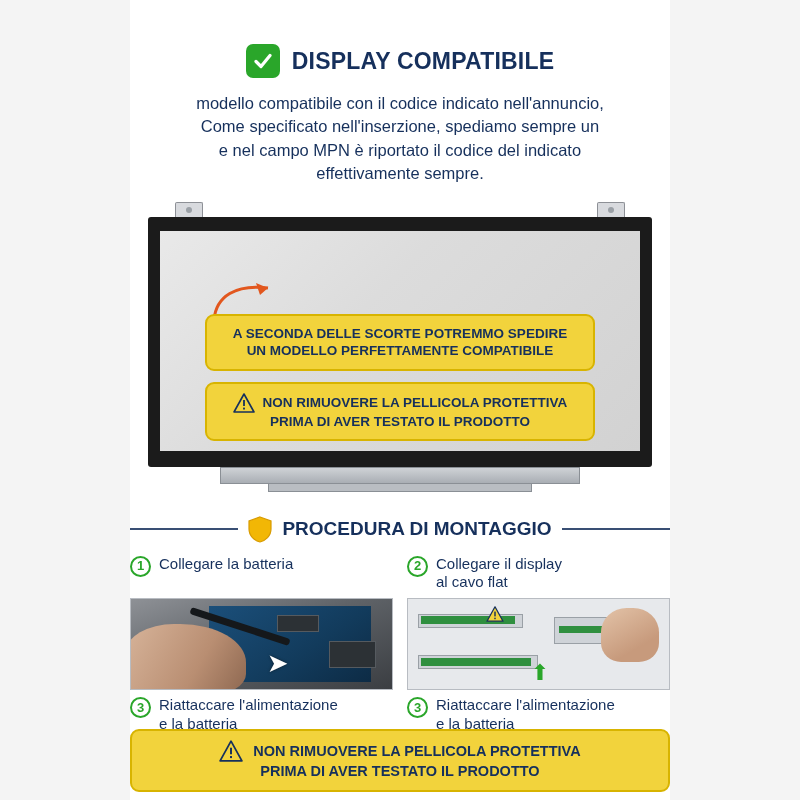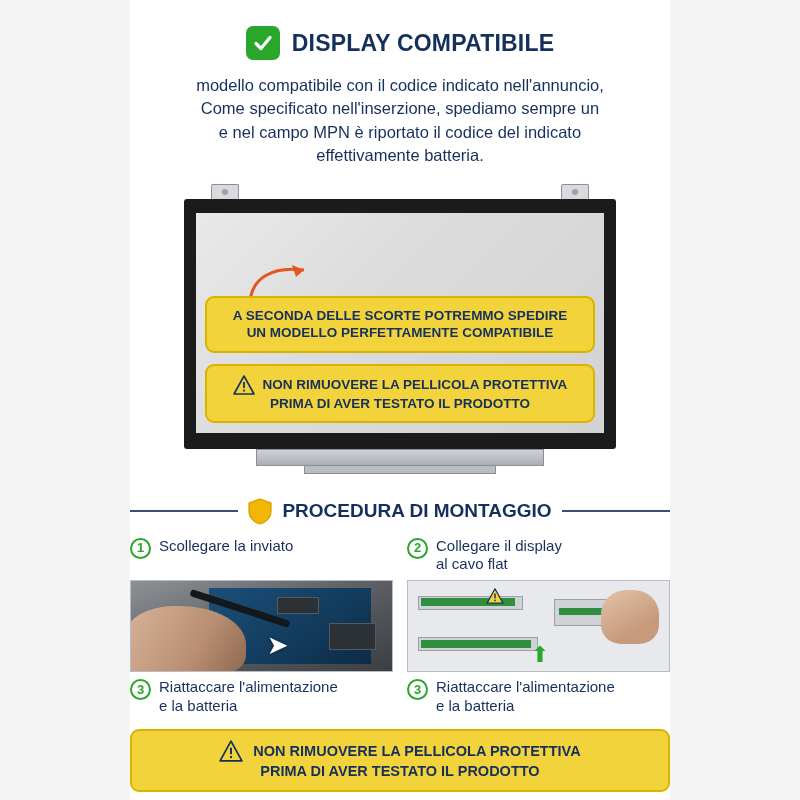--- a/index.html
+++ b/index.html
@@ -25,21 +25,21 @@
     position: absolute;
     left: 130px; right: 130px; top: 0; bottom: 0;
     width: 540px;
     padding: 0;
   }
 
   
   .header-row {
     display: flex; align-items: center; justify-content: center;
     gap: 12px;
-    margin-top: 26px;
+    margin-top: 44px;
   }
   .check-badge {
     width: 34px; height: 34px; border-radius: 7px;
     background: #2aa62a;
     display: flex; align-items: center; justify-content: center;
     flex: 0 0 auto;
   }
   .check-badge svg { display: block; }
   .header-title {
     font-size: 23px;
@@ -53,21 +53,21 @@
     text-align: center;
     font-size: 16.5px;
     line-height: 1.42;
     color: #16305c;
   }
 
   
   .panel-wrap {
     position: relative;
     margin: 16px auto 0 auto;
-    width: 432px;
+    width: 504px;
     height: 300px;
   }
   .panel-tab {
     position: absolute;
     top: 0;
     width: 28px; height: 16px;
     background: #d8dade;
     border: 1px solid #8d9096;
     border-bottom: none;
     border-radius: 2px 2px 0 0;
@@ -266,21 +266,21 @@
           <path d="M4 11.5 L9 16.5 L18 5.5" fill="none" stroke="#ffffff" stroke-width="3.2" stroke-linecap="round" stroke-linejoin="round"></path>
         </svg>
       </div>
       <div class="header-title">DISPLAY COMPATIBILE</div>
     </div>
 
     <div class="intro">
       <div>modello compatibile con il codice indicato nell'annuncio,</div>
       <div>Come specificato nell'inserzione, spediamo sempre un</div>
       <div>e nel campo MPN è riportato il codice del indicato</div>
-      <div>effettivamente batteria.</div>
+      <div>effettivamente sempre.</div>
     </div>
 
     <div class="panel-wrap">
       <div class="panel-tab t1"></div>
       <div class="panel-tab t2"></div>
 
       <div class="panel-body">
         <div class="panel-screen"></div>
       </div>
 
@@ -317,21 +317,21 @@
       </svg>
       <div class="proc-title">PROCEDURA DI MONTAGGIO</div>
       <div class="rule"></div>
     </div>
 
     <div class="steps">
 
       <div class="step-label">
         <div class="step-num">1</div>
         <div>
-          <div>Scollegare la inviato</div>
+          <div>Collegare la batteria</div>
         </div>
       </div>
 
       <div class="step-label">
         <div class="step-num">2</div>
         <div>
           <div>Collegare il display</div>
           <div>al cavo flat</div>
         </div>
       </div>

